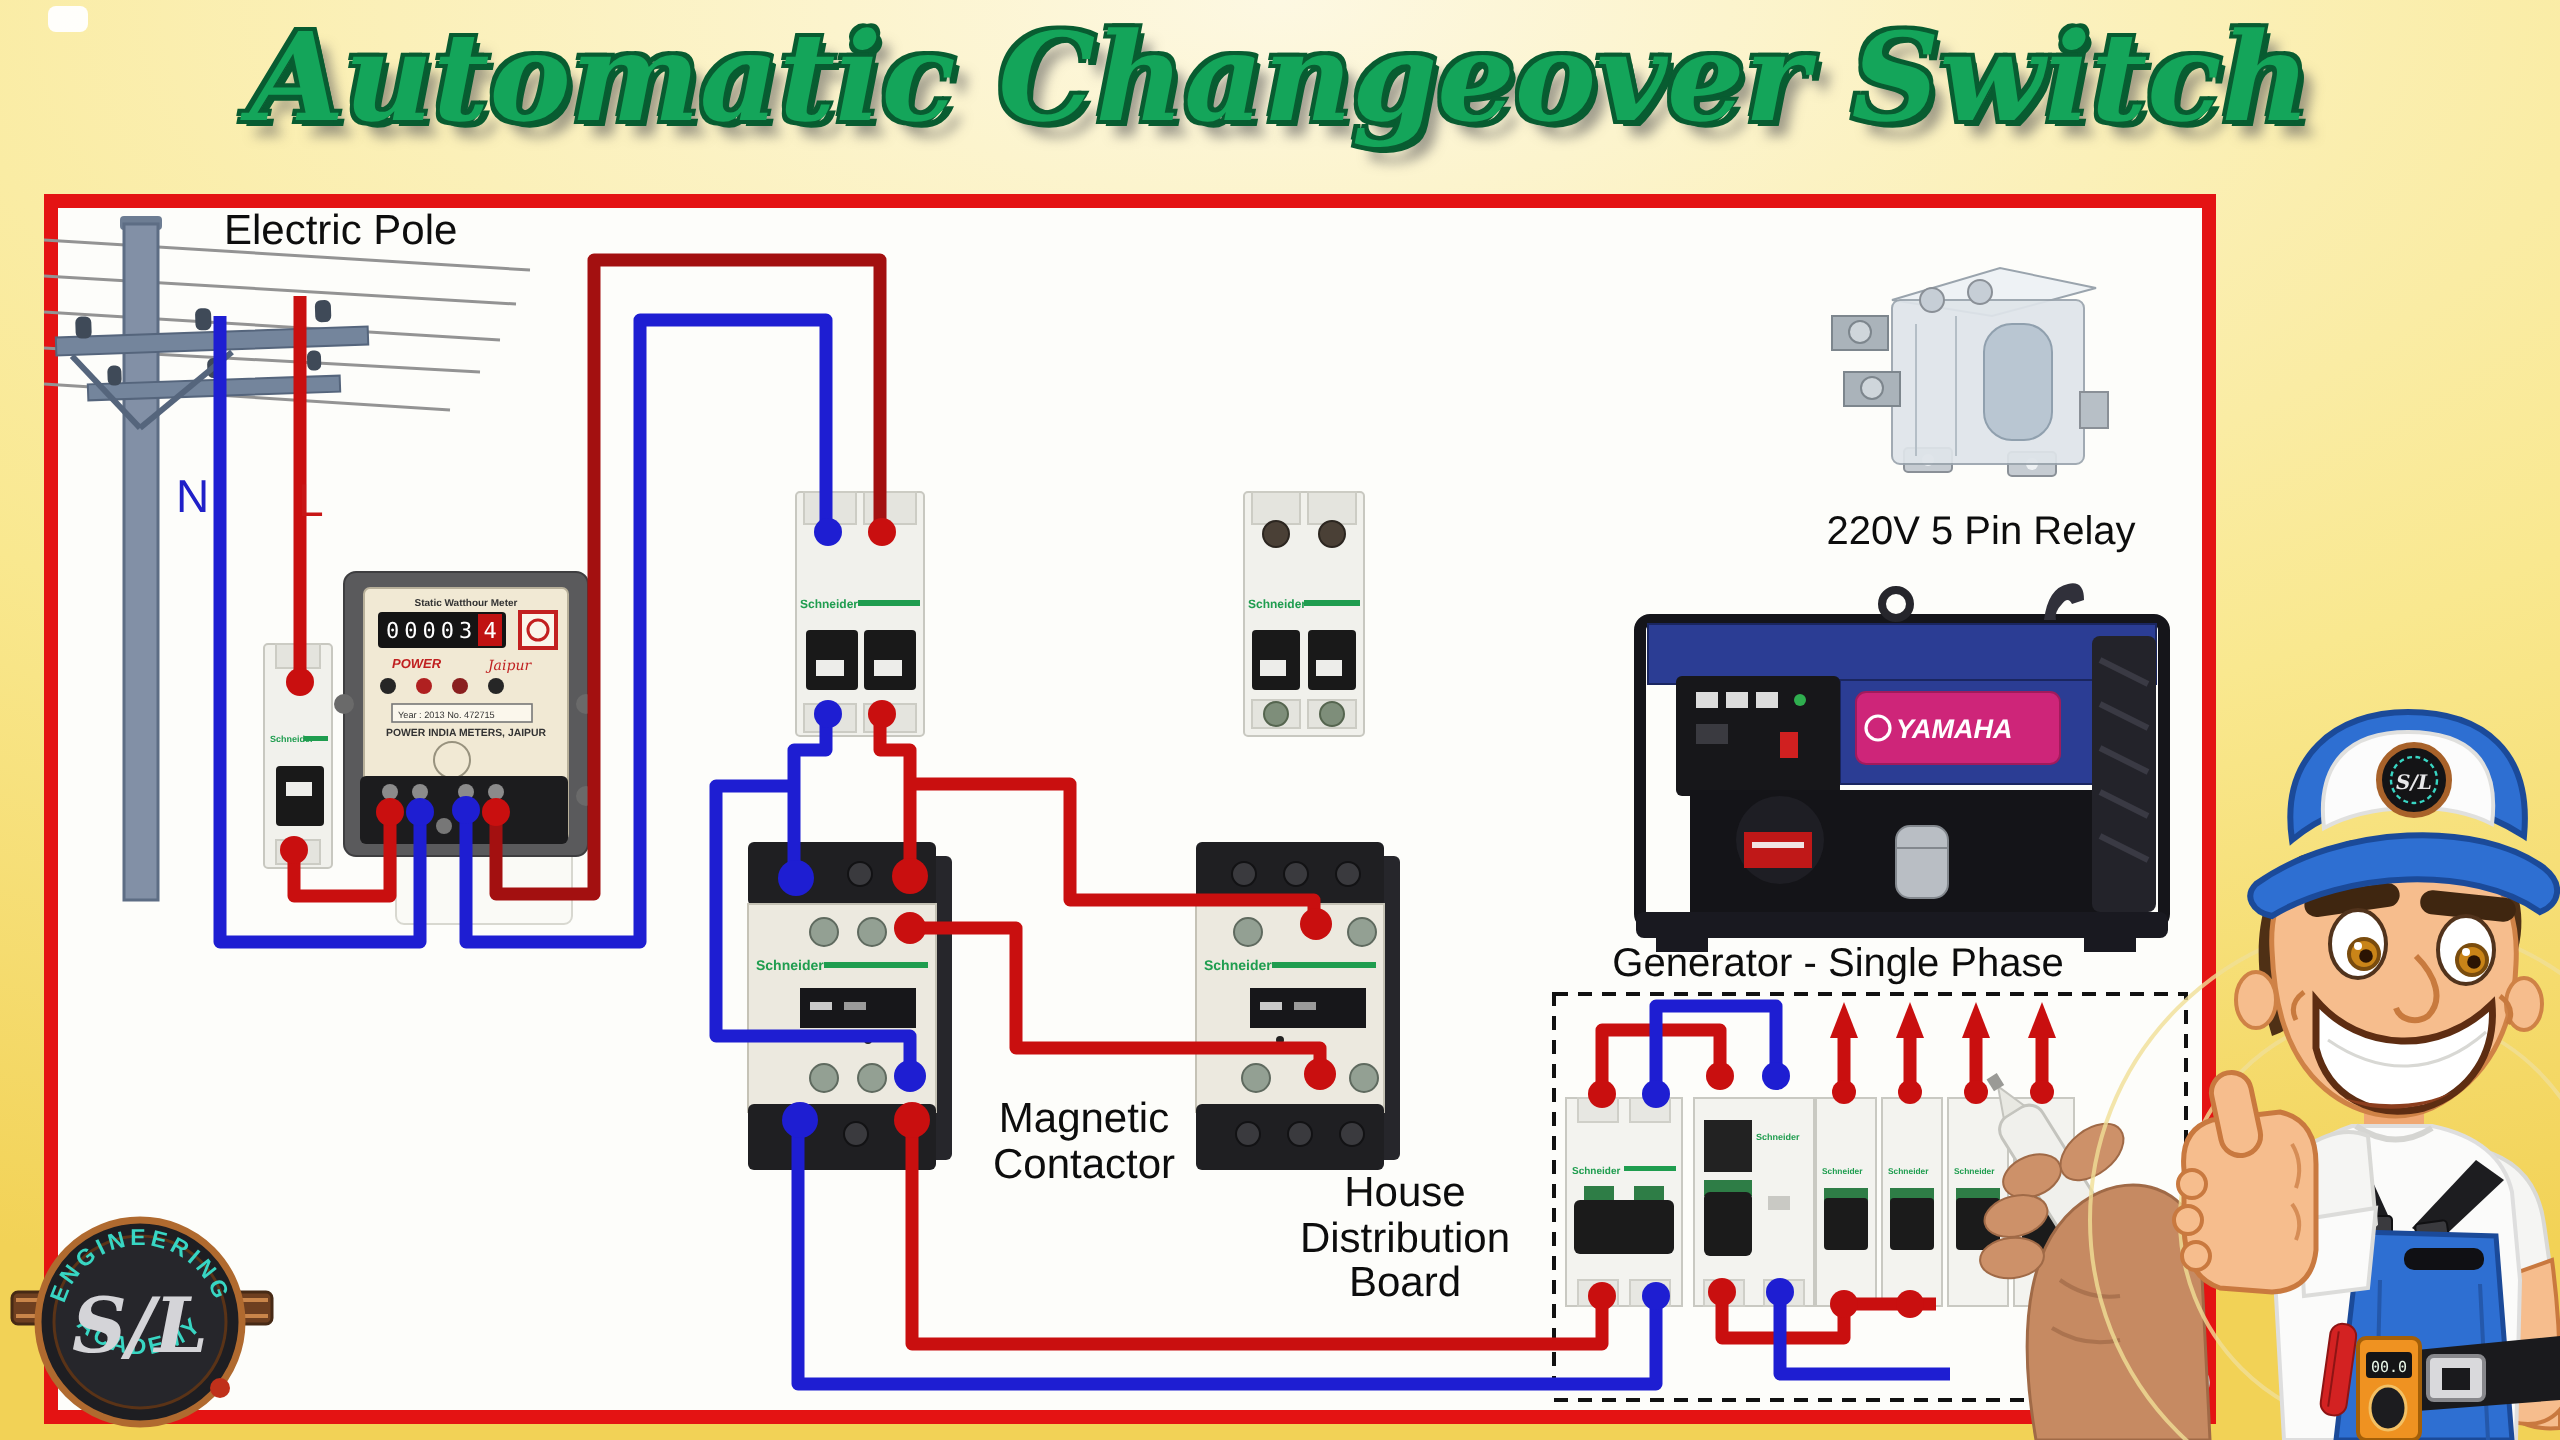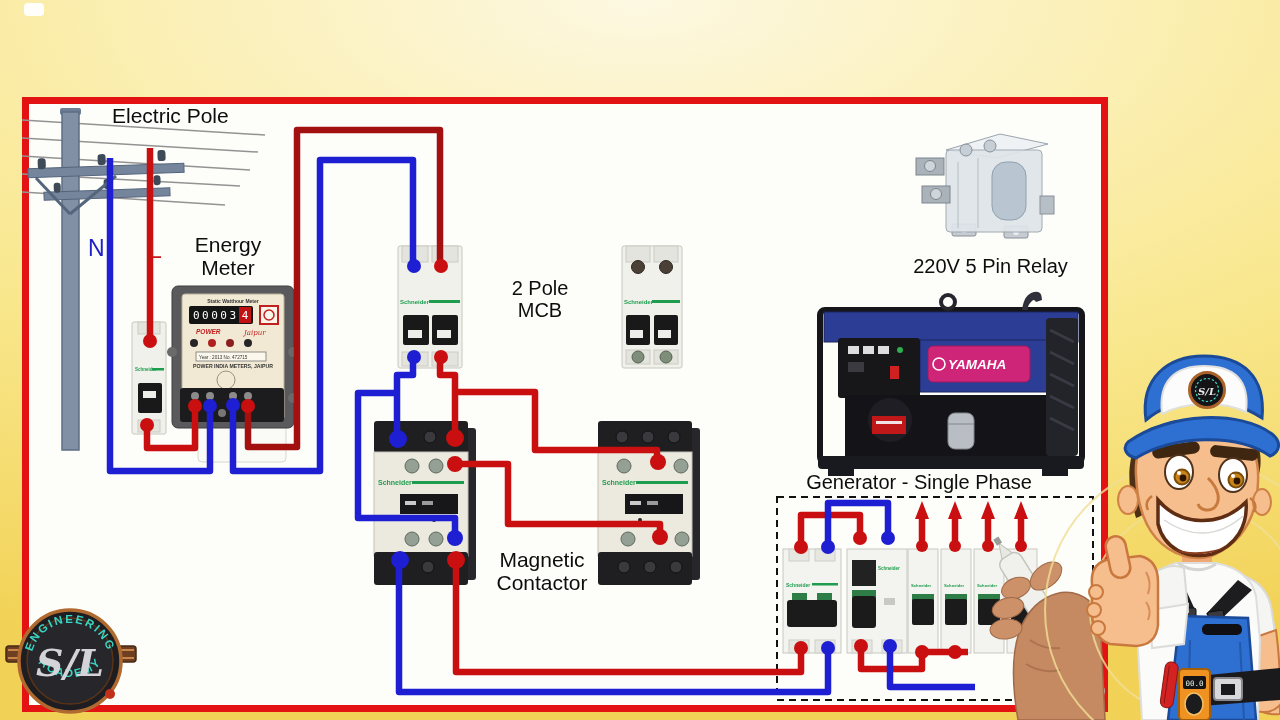--- a/index.html
+++ b/index.html
@@ -33,20 +33,21 @@
   .tinytxt{fill:#333;font-family:"Liberation Sans",sans-serif;}
   .arcTxt{fill:var(--logo-teal);font-weight:bold;font-size:11.5px;letter-spacing:2px;font-family:"Liberation Sans",sans-serif;}
   .bgc{fill:none;stroke:#f0df96;stroke-width:2;opacity:.8;}
   .ah{fill:var(--wire-red);}
 </style>
 </head>
 <body>
 
 <div class="stage">
 
+  <div class="title">Automatic Changeover Switch</div>
   <div class="corner-blob"></div>
   <div class="panel"></div>
 
   <svg class="scene" viewBox="0 0 1280 720">
 
     <g>
       <line class="pw" x1="22" y1="120" x2="265" y2="135"></line>
       <line class="pw" x1="22" y1="138" x2="258" y2="152"></line>
       <line class="pw" x1="22" y1="156" x2="250" y2="170"></line>
       <line class="pw" x1="22" y1="174" x2="240" y2="186"></line>
@@ -476,28 +477,25 @@
         <circle cx="1098" cy="628" r="7" fill="var(--skin)" stroke="#c9793f" stroke-width="2"></circle>
         <rect x="1108" y="536" width="20" height="42" rx="10" fill="var(--skin)" stroke="#c9793f" stroke-width="2.5" transform="rotate(-12 1118 557)"></rect>
         <path d="M1146,572 q6,10 2,22 M1146,602 q6,8 2,18" fill="none" stroke="#c9793f" stroke-width="2" opacity="0.7"></path>
       </g>
     </g>
   </svg>
 
   <div class="lbl" style="left:112px;top:105px;font-size:21px;">Electric Pole</div>
   <div class="lbl" style="left:88px;top:236px;font-size:23px;color:#2020c8;">N</div>
   <div class="lbl" style="left:149px;top:238px;font-size:23px;color:#c81616;">L</div>
-  <div class="lbl ctr" style="left:168px;top:234px;width:120px;font-size:21px;">
-    <div>Energy</div>
-    <div>Meter</div>
-  </div>
-  <div class="lbl ctr" style="left:492px;top:278px;width:96px;font-size:20px;">
-    <div>2 Pole</div>
-    <div>MCB</div>
-  </div>
   <div class="lbl ctr" style="left:898px;top:246px;width:185px;font-size:20px;margin-top:10px;">220V 5 Pin Relay</div>
   <div class="lbl ctr" style="left:478px;top:549px;width:128px;font-size:21px;">
     <div>Magnetic</div>
     <div>Contactor</div>
   </div>
   <div class="lbl ctr" style="left:788px;top:472px;width:262px;font-size:20px;">Generator - Single Phase</div>
+  <div class="lbl ctr" style="left:630px;top:586px;width:145px;font-size:21px;">
+    <div>House</div>
+    <div>Distribution</div>
+    <div>Board</div>
+  </div>
 
 </div>
 
 </body></html>

